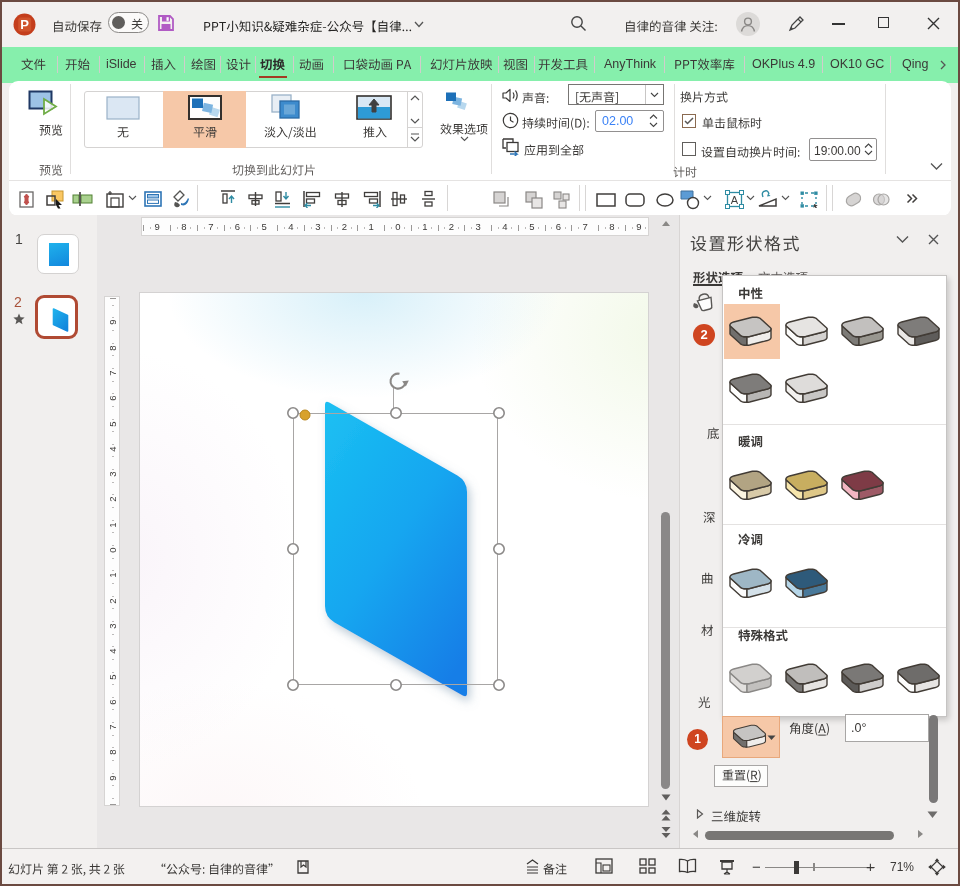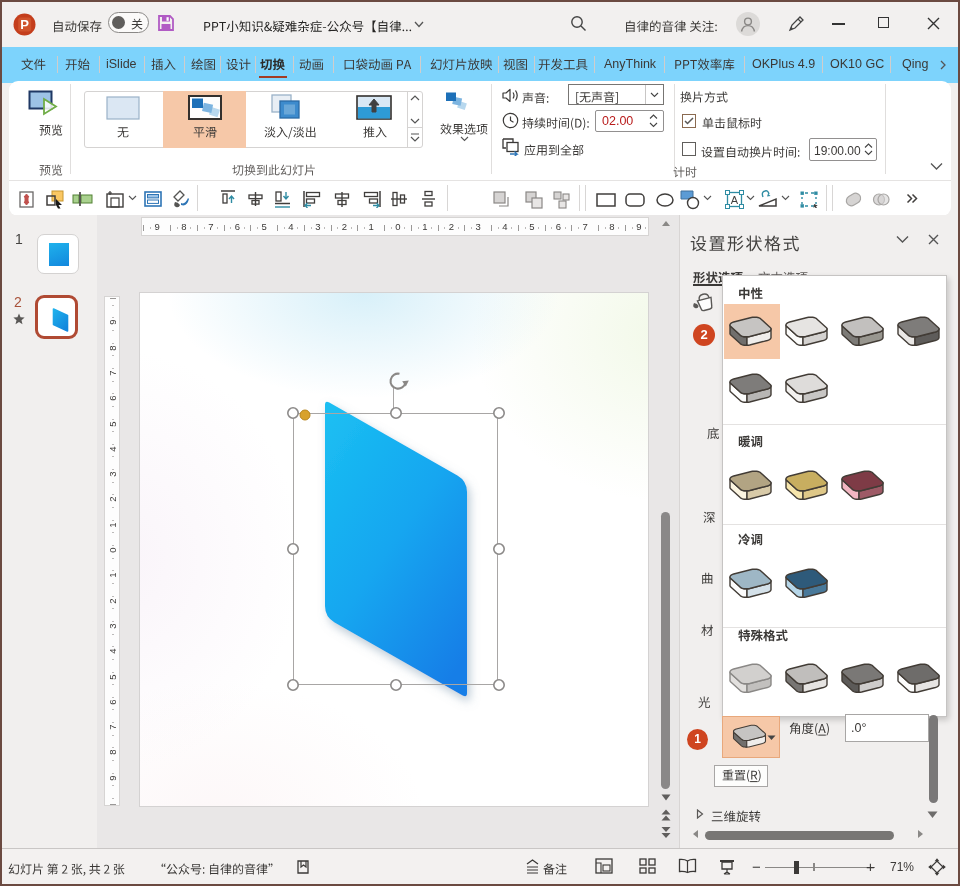--- a/index.html
+++ b/index.html
@@ -1,21 +1,21 @@
 <!DOCTYPE html>
 <html><head><meta charset="utf-8">
 <style>
 * { margin:0; padding:0; box-sizing:border-box; }
 html,body { width:960px; height:886px; overflow:hidden; }
 body { font-family:"Liberation Sans", sans-serif; position:relative; background:#f1efee; }
 .abs { position:absolute; }
 #frame { position:absolute; inset:0; border:2px solid #6b4a41; z-index:99; pointer-events:none; }
 
 #titlebar { position:absolute; left:2px; top:2px; right:2px; height:45px; background:#f2f0ef; }
-#tabs { position:absolute; left:2px; top:47px; right:2px; height:36px; background:#7dd3fc; font-size:12.5px; color:#3b3937; }
+#tabs { position:absolute; left:2px; top:47px; right:2px; height:36px; background:#86efac; font-size:12.5px; color:#3b3937; }
 .tab { position:absolute; top:0; height:34px; line-height:34px; text-align:center; white-space:nowrap; }
 .tabsep { position:absolute; top:9px; height:17px; width:1px; background:#d0cdcc; }
 
 #card { position:absolute; left:9px; top:81px; width:942px; height:135px; background:#fff; border-radius:9px; }
 #ribbon-divider { position:absolute; left:9px; top:180px; width:942px; height:1px; background:#e5e3e2; }
 .vsep { position:absolute; width:1px; background:#e0dedd; }
 
 #canvas { position:absolute; left:2px; top:215px; right:2px; height:633px; background:#e9e7e7; }
 #slidepanel { position:absolute; left:0; top:0; width:95px; height:633px; background:#f1efee; }
 #slide { position:absolute; left:138px; top:78px; width:508px; height:513px;
@@ -251,21 +251,21 @@
   </div>
 
   <svg class="abs" style="left:493px;top:31px" width="17" height="17" viewBox="0 0 17 17">
     <circle cx="8.5" cy="8.5" r="7.2" fill="none" stroke="#3b3937" stroke-width="1.2"></circle>
     <path d="M8.5,4.5 v4 l3,1.8" fill="none" stroke="#3b3937" stroke-width="1.2"></path>
   </svg>
   <svg class="abs" style="left:511.00px;top:33.94px;overflow:visible" width="72" height="21" viewBox="0 0 72 21">
       <path transform="translate(2,12.60)" d="M5.376 -2.448C5.892 -1.8 6.468 -0.888 6.696 -0.312L7.44 -0.78C7.188 -1.356 6.588 -2.22 6.072 -2.844ZM7.5120000000000005 -10.02V-8.52H4.956V-7.704H7.5120000000000005V-6.18H4.344V-5.352H9.096V-4.008H4.476V-3.18H9.096V-0.132C9.096 0.024 9.048 0.084 8.868 0.084C8.688 0.096 8.052 0.108 7.38 0.07200000000000001C7.5 0.324 7.62 0.6960000000000001 7.656000000000001 0.9480000000000001C8.544 0.9480000000000001 9.132 0.936 9.48 0.804C9.852 0.66 9.96 0.40800000000000003 9.96 -0.132V-3.18H11.448V-4.008H9.96V-5.352H11.52V-6.18H8.376V-7.704H10.944V-8.52H8.376V-10.02ZM2.052 -10.068V-7.656000000000001H0.504V-6.816H2.052V-4.212C1.4040000000000001 -4.008 0.804 -3.84 0.336 -3.708L0.5640000000000001 -2.82L2.052 -3.3000000000000003V-0.132C2.052 0.048 1.992 0.096 1.848 0.096C1.704 0.096 1.236 0.096 0.72 0.084C0.8280000000000001 0.336 0.9480000000000001 0.708 0.972 0.924C1.728 0.936 2.196 0.9 2.484 0.756C2.7840000000000003 0.612 2.892 0.372 2.892 -0.12V-3.576L4.2 -4.008L4.08 -4.836L2.892 -4.464V-6.816H4.164V-7.656000000000001H2.892V-10.068Z M17.688 -5.424C18.216 -5.112 18.852 -4.656 19.164 -4.308L19.596 -4.812C19.284 -5.148 18.636 -5.5920000000000005 18.108 -5.868ZM16.812 -4.332C17.376 -4.0200000000000005 18.036 -3.516 18.348 -3.168L18.792 -3.684C18.456 -4.032 17.796 -4.5 17.244 -4.8ZM20.268 -1.26C21.216 -0.612 22.356 0.34800000000000003 22.896 0.984L23.484 0.42C22.92 -0.20400000000000001 21.756 -1.1280000000000001 20.82 -1.752ZM12.516 -0.6960000000000001 12.72 0.14400000000000002C13.74 -0.24 15.072 -0.756 16.332 -1.236L16.188 -1.98C14.82 -1.488 13.44 -0.984 12.516 -0.6960000000000001ZM16.812 -7.1160000000000005V-6.336H22.212C22.044 -5.82 21.852 -5.292 21.684 -4.92L22.404 -4.728C22.68 -5.304 22.992 -6.204 23.244 -7.008L22.668 -7.152L22.524 -7.1160000000000005H20.316000000000003V-8.196H22.62V-8.964H20.316000000000003V-10.08H19.428V-8.964H17.256V-8.196H19.428V-7.1160000000000005ZM19.776 -5.868V-4.44C19.776 -3.996 19.752 -3.504 19.632 -3.012H16.560000000000002V-2.22H19.356C18.912 -1.308 18.048000000000002 -0.40800000000000003 16.332 0.312C16.5 0.48 16.752 0.78 16.86 0.984C18.912 0.096 19.86 -1.056 20.28 -2.22H23.268V-3.012H20.496000000000002C20.592 -3.492 20.616 -3.972 20.616 -4.416V-5.868ZM12.732 -5.0760000000000005C12.9 -5.16 13.176 -5.232 14.58 -5.412C14.076 -4.632 13.620000000000001 -4.008 13.416 -3.7680000000000002C13.056000000000001 -3.3120000000000003 12.792 -3.0 12.552 -2.952C12.636 -2.748 12.768 -2.352 12.816 -2.184C13.044 -2.352 13.44 -2.484 16.248 -3.2520000000000002C16.224 -3.42 16.2 -3.7680000000000002 16.2 -4.008L14.112 -3.492C14.952 -4.5600000000000005 15.780000000000001 -5.844 16.464 -7.128L15.756 -7.5360000000000005C15.552 -7.08 15.3 -6.6240000000000006 15.048 -6.192L13.620000000000001 -6.048C14.328 -7.0920000000000005 15.036 -8.412 15.552 -9.696L14.772 -10.056000000000001C14.280000000000001 -8.604000000000001 13.416 -7.032 13.14 -6.6240000000000006C12.876 -6.216 12.672 -5.928 12.456 -5.88C12.552 -5.652 12.684 -5.244 12.732 -5.0760000000000005Z M29.688 -5.424C30.323999999999998 -4.5 31.14 -3.228 31.524 -2.496L32.316 -2.952C31.908 -3.684 31.08 -4.908 30.432000000000002 -5.82ZM27.887999999999998 -4.824V-2.088H25.836V-4.824ZM27.887999999999998 -5.628H25.836V-8.256H27.887999999999998ZM24.972 -9.072000000000001V-0.3H25.836V-1.272H28.728V-9.072000000000001ZM33.168 -10.02V-7.68H29.28V-6.792H33.168V-0.396C33.168 -0.156 33.072 -0.07200000000000001 32.832 -0.07200000000000001C32.568 -0.048 31.68 -0.048 30.744 -0.084C30.876 0.18 31.02 0.588 31.08 0.84C32.28 0.84 33.048 0.8280000000000001 33.480000000000004 0.672C33.912 0.528 34.08 0.264 34.08 -0.396V-6.792H35.544V-7.68H34.08V-10.02Z M37.092 -7.38V0.96H38.016V-7.38ZM37.272 -9.492C37.824 -8.964 38.448 -8.208 38.724000000000004 -7.728L39.468 -8.208C39.18 -8.712 38.532 -9.42 37.968 -9.924ZM40.548 -3.54H43.428V-1.92H40.548ZM40.548 -5.892H43.428V-4.296H40.548ZM39.732 -6.648000000000001V-1.176H44.28V-6.648000000000001ZM40.224000000000004 -9.408V-8.556000000000001H46.032V-0.132C46.032 0.024 45.984 0.07200000000000001 45.828 0.084C45.672 0.084 45.18 0.096 44.676 0.07200000000000001C44.796 0.3 44.916 0.684 44.964 0.9C45.696 0.9 46.212 0.9 46.536 0.756C46.848 0.6 46.956 0.372 46.956 -0.132V-9.408Z M50.868 2.352 51.54 2.052C50.508 0.34800000000000003 50.016 -1.692 50.016 -3.732C50.016 -5.76 50.508 -7.788 51.54 -9.504L50.868 -9.816C49.764 -8.016 49.104 -6.0840000000000005 49.104 -3.732C49.104 -1.368 49.764 0.5640000000000001 50.868 2.352Z M53.268 0.0H55.512C58.164 0.0 59.604 -1.6440000000000001 59.604 -4.428C59.604 -7.236 58.164 -8.796 55.464 -8.796H53.268ZM54.372 -0.912V-7.896H55.367999999999995C57.443999999999996 -7.896 58.464 -6.66 58.464 -4.428C58.464 -2.208 57.443999999999996 -0.912 55.367999999999995 -0.912Z M61.5 2.352C62.604 0.5640000000000001 63.263999999999996 -1.368 63.263999999999996 -3.732C63.263999999999996 -6.0840000000000005 62.604 -8.016 61.5 -9.816L60.815999999999995 -9.504C61.848 -7.788 62.364 -5.76 62.364 -3.732C62.364 -1.692 61.848 0.34800000000000003 60.815999999999995 2.052Z M66.036 -4.68C66.46799999999999 -4.68 66.82799999999999 -5.016 66.82799999999999 -5.5200000000000005C66.82799999999999 -6.0120000000000005 66.46799999999999 -6.36 66.036 -6.36C65.592 -6.36 65.244 -6.0120000000000005 65.244 -5.5200000000000005C65.244 -5.016 65.592 -4.68 66.036 -4.68ZM66.036 0.156C66.46799999999999 0.156 66.82799999999999 -0.18 66.82799999999999 -0.672C66.82799999999999 -1.176 66.46799999999999 -1.512 66.036 -1.512C65.592 -1.512 65.244 -1.176 65.244 -0.672C65.244 -0.18 65.592 0.156 66.036 0.156Z" fill="#3b3937"></path>
     </svg>
   <div class="abs" style="left:586px;top:29px;width:69px;height:22px;border:1px solid #929090;border-radius:2px;background:#fff">
-    <div class="abs" style="left:6px;top:3px;font-size:12.5px;color:#b91c1c">02.00</div>
+    <div class="abs" style="left:6px;top:3px;font-size:12.5px;color:#3b82f6">02.00</div>
     <svg class="abs" style="right:5px;top:3px" width="9" height="6" viewBox="0 0 9 6">
         <path d="M1,4.5 L4.5,1 L8,4.5" fill="none" stroke="#444" stroke-width="1.1"></path>
       </svg>
     <svg class="abs" style="right:5px;bottom:3px" width="9" height="6" viewBox="0 0 9 6">
         <path d="M1,1 L4.5,4.5 L8,1" fill="none" stroke="#444" stroke-width="1.1"></path>
       </svg>
   </div>
 
   <svg class="abs" style="left:493px;top:57px" width="19" height="18" viewBox="0 0 19 18">
     <path d="M1,1 h10 v3 M1,1 v9 h3" fill="none" stroke="#3b3937" stroke-width="1.3"></path>

